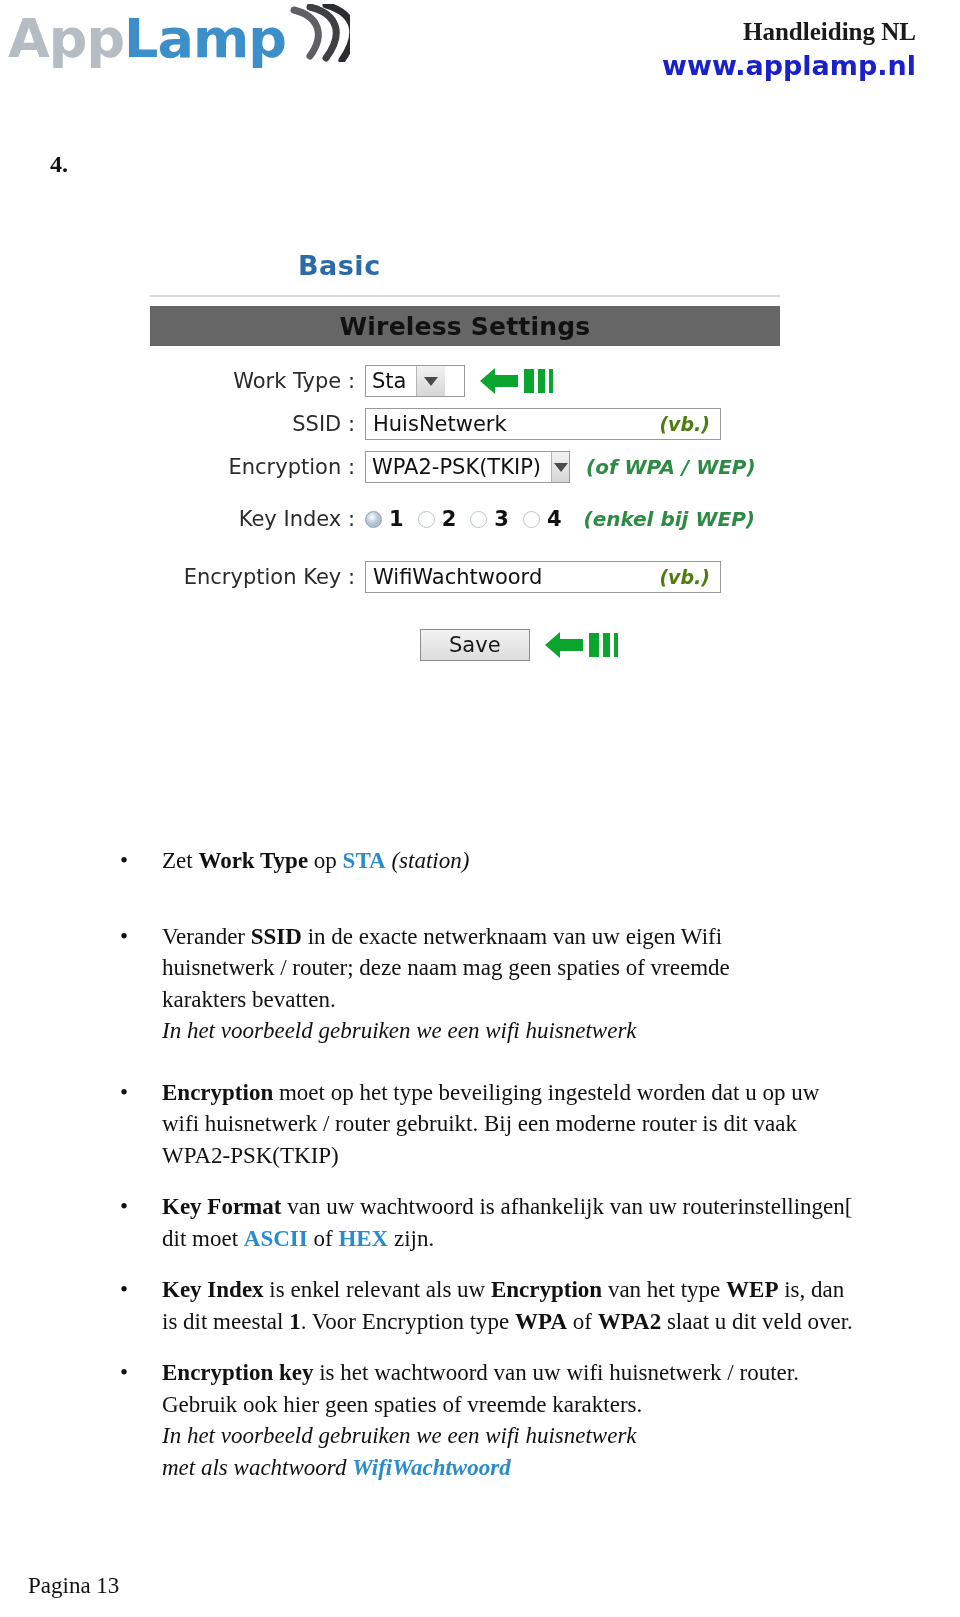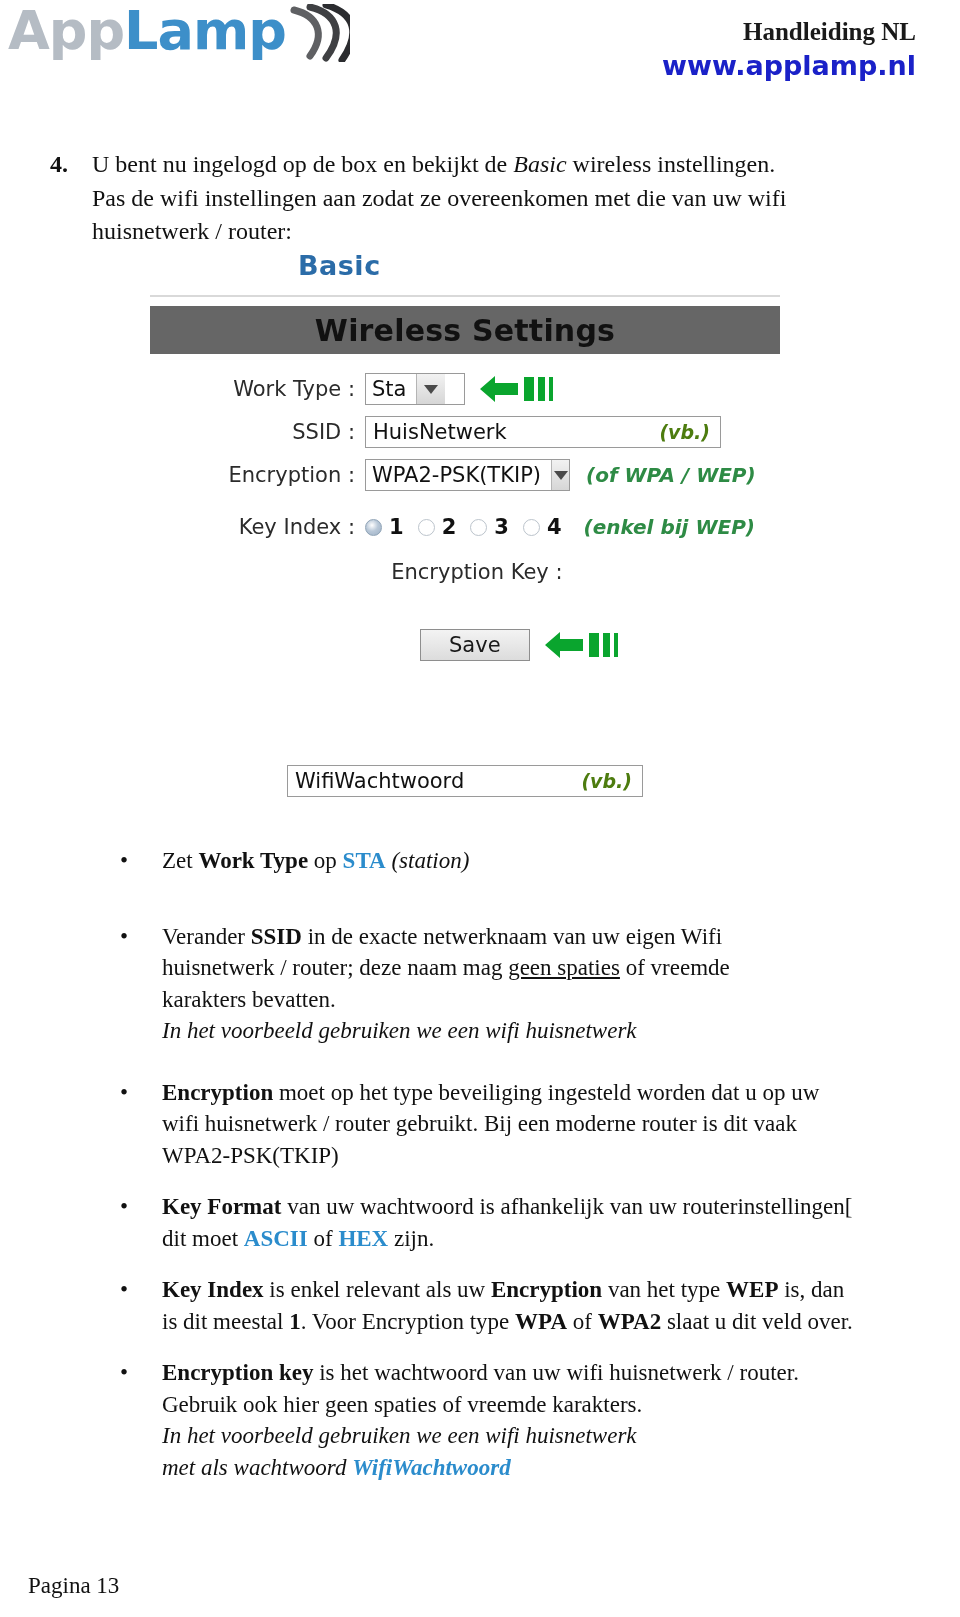--- a/index.html
+++ b/index.html
@@ -11,21 +11,21 @@
     position:relative;
     overflow:hidden;
   }
   
   .page-header{
     position:relative;
     height:110px;
   }
   .logo{
     position:absolute;left:8px;top:4px;
-    display:flex;align-items:flex-start;
+    display:flex;align-items:flex-end;
   }
   .logo-text{
     font-family:"DejaVu Sans", sans-serif;
     font-weight:bold;
     font-size:54px;
     letter-spacing:-1px;
     line-height:1;
   }
   .logo-app{color:#b5bcc4;}
   .logo-lamp{color:#3d8fc9;}
@@ -87,24 +87,24 @@
     letter-spacing:0.5px;
     padding-left:148px;
     margin-bottom:14px;
   }
   .router-hr{
     height:2px;background:#d9d9d9;width:100%;
     margin-bottom:9px;
   }
   .router-bar{
     background:#666666;
-    height:48px;
+    height:40px;
     display:flex;align-items:center;justify-content:center;
     color:#111;
-    font-size:30px;
+    font-size:25px;
     font-weight:bold;
     letter-spacing:0.2px;
   }
   .router-form{
     padding-top:18px;
   }
   .frow{
     display:flex;align-items:center;
     margin-bottom:9px;
     height:34px;
@@ -220,21 +220,21 @@
   }
   .bul .dot{
     flex:0 0 42px;
     font-size:23px;
     line-height:1.37;
   }
   .bul .txtb{flex:1;}
   .bul b{font-weight:bold;}
   .bul i{font-style:italic;}
   .blue-b{color:#2b8ccc;font-weight:bold;}
-  .under{text-decoration:underline;}
+  .under{}
 
   
   .footer{
     position:absolute;
     left:28px;bottom:18px;
     font-size:23px;
     color:#111;
     font-family:"Liberation Serif", serif;
   }
 </style>
@@ -255,25 +255,20 @@
     </span>
   </div>
   <div class="header-right">
     <div class="header-title">Handleiding NL</div>
     <div class="header-url">www.applamp.nl</div>
   </div>
 </div>
 
 <div class="step">
   <div class="step-num">4.</div>
-  <div class="step-body">
-    <span>U bent nu ingelogd op de box en bekijkt de </span><i>Basic</i><span> wireless instellingen.</span><br>
-    <span>Pas de wifi instellingen aan zodat ze overeenkomen met die van  uw wifi</span><br>
-    <span>huisnetwerk / router:</span>
-  </div>
 </div>
 
 <div class="router-shot">
 
   <div class="router-basic">Basic</div>
   <div class="router-hr"></div>
   <div class="router-bar">Wireless Settings</div>
 
   <div class="router-form">
 
@@ -341,21 +336,21 @@
           </label>
           <label class="radio-item">
             <span class="radio"></span>
             <span class="radio-lbl">4</span>
           </label>
         </div>
         <span class="hint" style="margin-left:8px;">(enkel bij WEP)</span>
       </div>
     </div>
 
-    <div class="frow" style="margin-top:16px;flex-direction:column;">
+    <div class="frow" style="margin-top:24px;">
       <div class="flabel">Encryption Key :</div>
       <div class="fctl">
         <div class="txt">
           <span class="tval">WifiWachtwoord</span>
           <span class="hint-in">(vb.)</span>
         </div>
       </div>
     </div>
 
     <div class="save-row">

